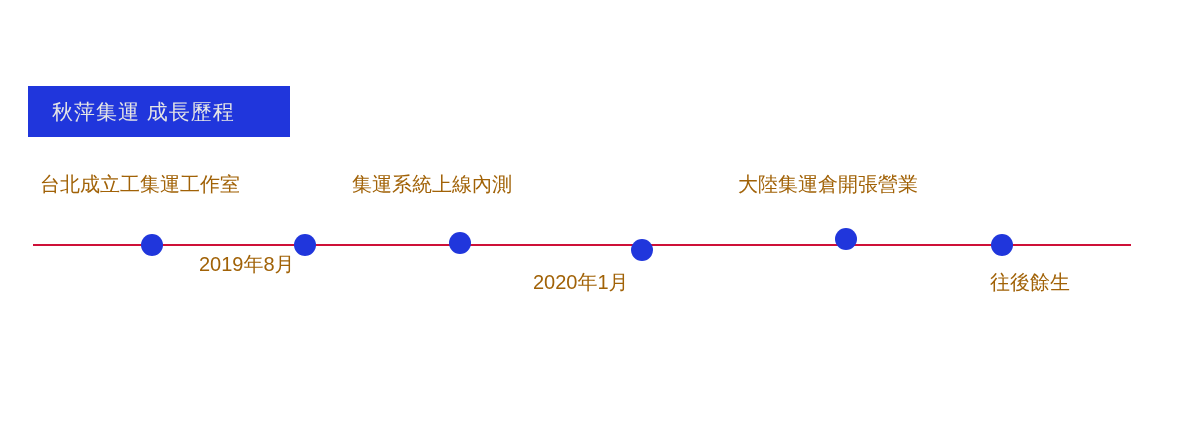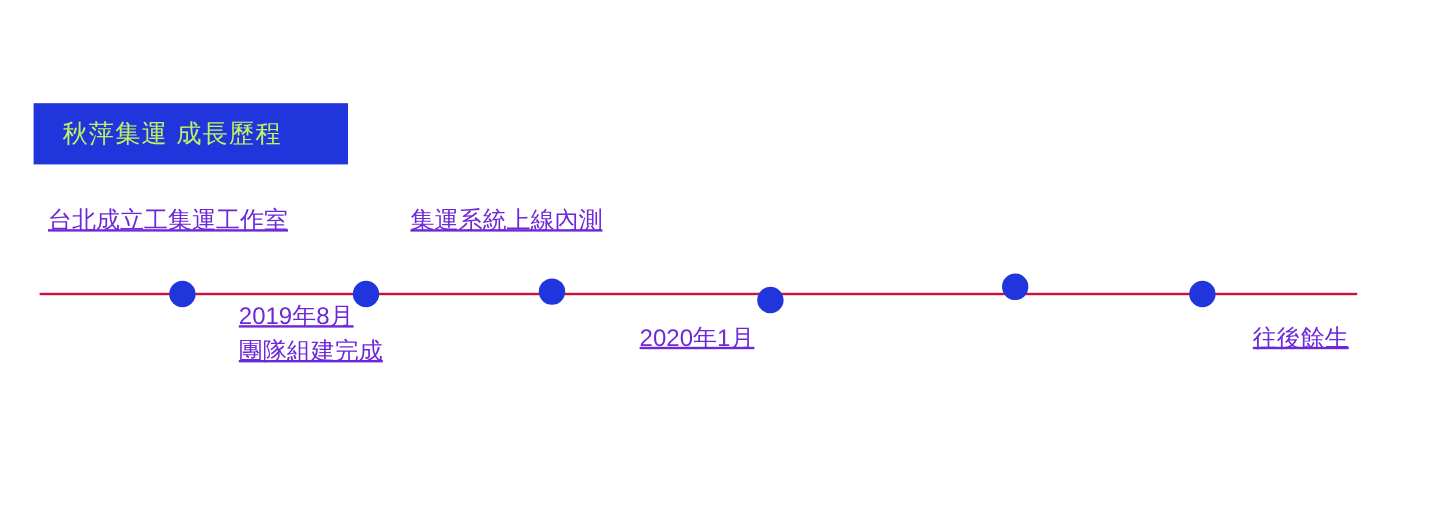--- a/index.html
+++ b/index.html
@@ -61,68 +61,67 @@
     width: 22px;
     height: 22px;
     border-radius: 50%;
     background: #2036dc;
     transform: translate(-50%, -50%);
   }
 
   
   .label {
     position: absolute;
-    color: #6d28d9;
+    color: #a16207;
     font-size: 20px;
     line-height: 29px;
     white-space: nowrap;
-    text-decoration: underline;
   }
   .label.above {
     
   }
   .label.below {
     
   }
   .label .line1,
   .label .line2 {
     display: block;
   }
 </style>
 </head>
 <body>
 
 <div id="timeline-canvas">
 
   <div class="title-banner" style="background: rgb(32, 54, 220);">
-    <span class="title-banner-text" style="color: #bef264;">秋萍集運 成長歷程</span>
+    <span class="title-banner-text" style="color: #e5e5e5;">秋萍集運 成長歷程</span>
   </div>
 
   <div class="axis-line" style="background: rgb(206, 16, 56);"></div>
 
   <div id="milestone-layer">
       <div class="dot" style="left: 152px; top: 245px; background: rgb(32, 54, 220);"></div>
       <div class="label above" style="left: 40px; top: 170px;">
         <span class="line1">台北成立工集運工作室</span>
       </div>
       <div class="dot" style="left: 305px; top: 245px; background: rgb(32, 54, 220);"></div>
       <div class="label below" style="left: 199px; top: 250px;">
         <span class="line1">2019年8月</span>
-        <span class="line2">團隊組建完成</span>
       </div>
       <div class="dot" style="left: 460px; top: 243px; background: rgb(32, 54, 220);"></div>
-      <div class="label above" style="left: 342px; top: 170px;">
+      <div class="label above" style="left: 352px; top: 170px;">
         <span class="line1">集運系統上線內測</span>
       </div>
       <div class="dot" style="left: 642px; top: 250px; background: rgb(32, 54, 220);"></div>
       <div class="label below" style="left: 533px; top: 268px; text-align: right;">
         <span class="line1">2020年1月</span>
       </div>
       <div class="dot" style="left: 846px; top: 239px; background: rgb(32, 54, 220);"></div>
       <div class="label above" style="left: 738px; top: 170px;">
+        <span class="line1">大陸集運倉開張營業</span>
       </div>
       <div class="dot" style="left: 1002px; top: 245px; background: rgb(32, 54, 220);"></div>
-      <div class="label below" style="left: 1044px; top: 268px;">
+      <div class="label below" style="left: 990px; top: 268px;">
         <span class="line1">往後餘生</span>
       </div>
     </div>
 
 </div>
 
 </body></html>

